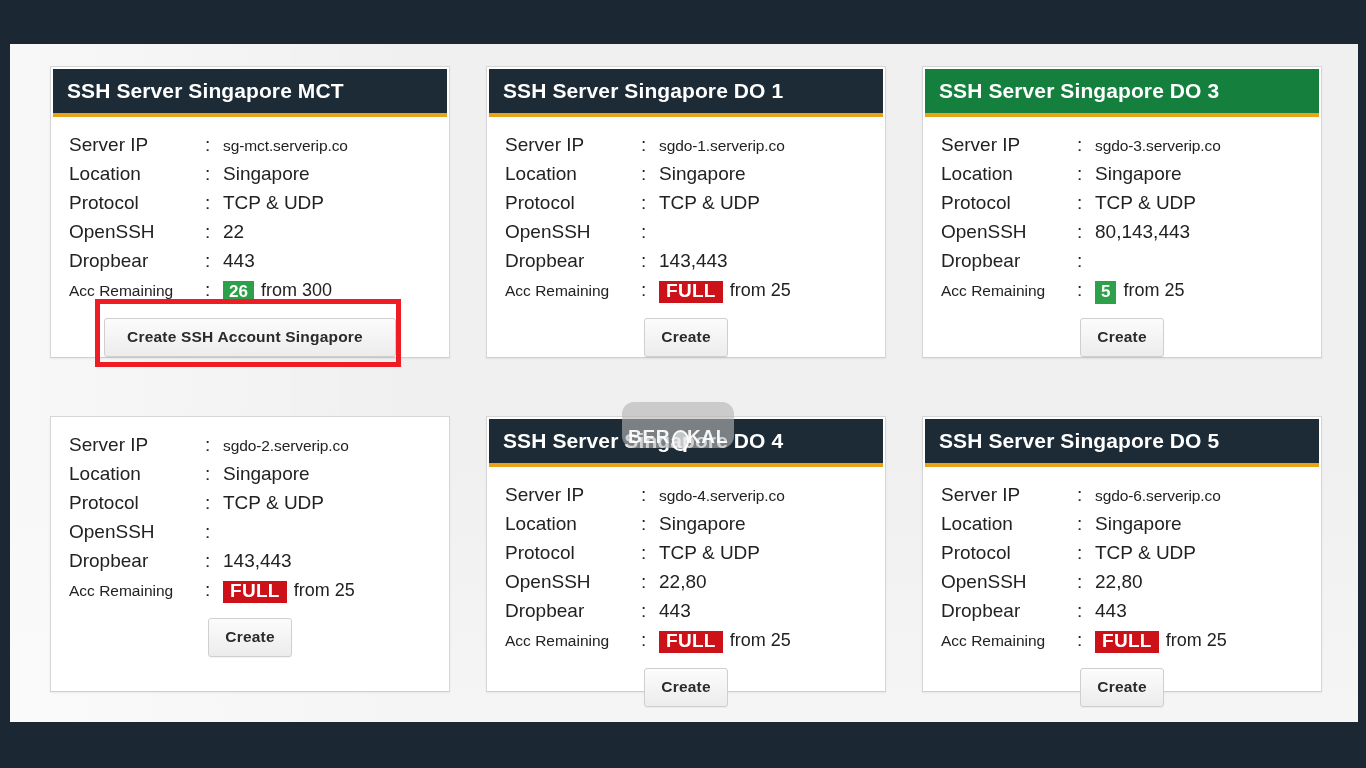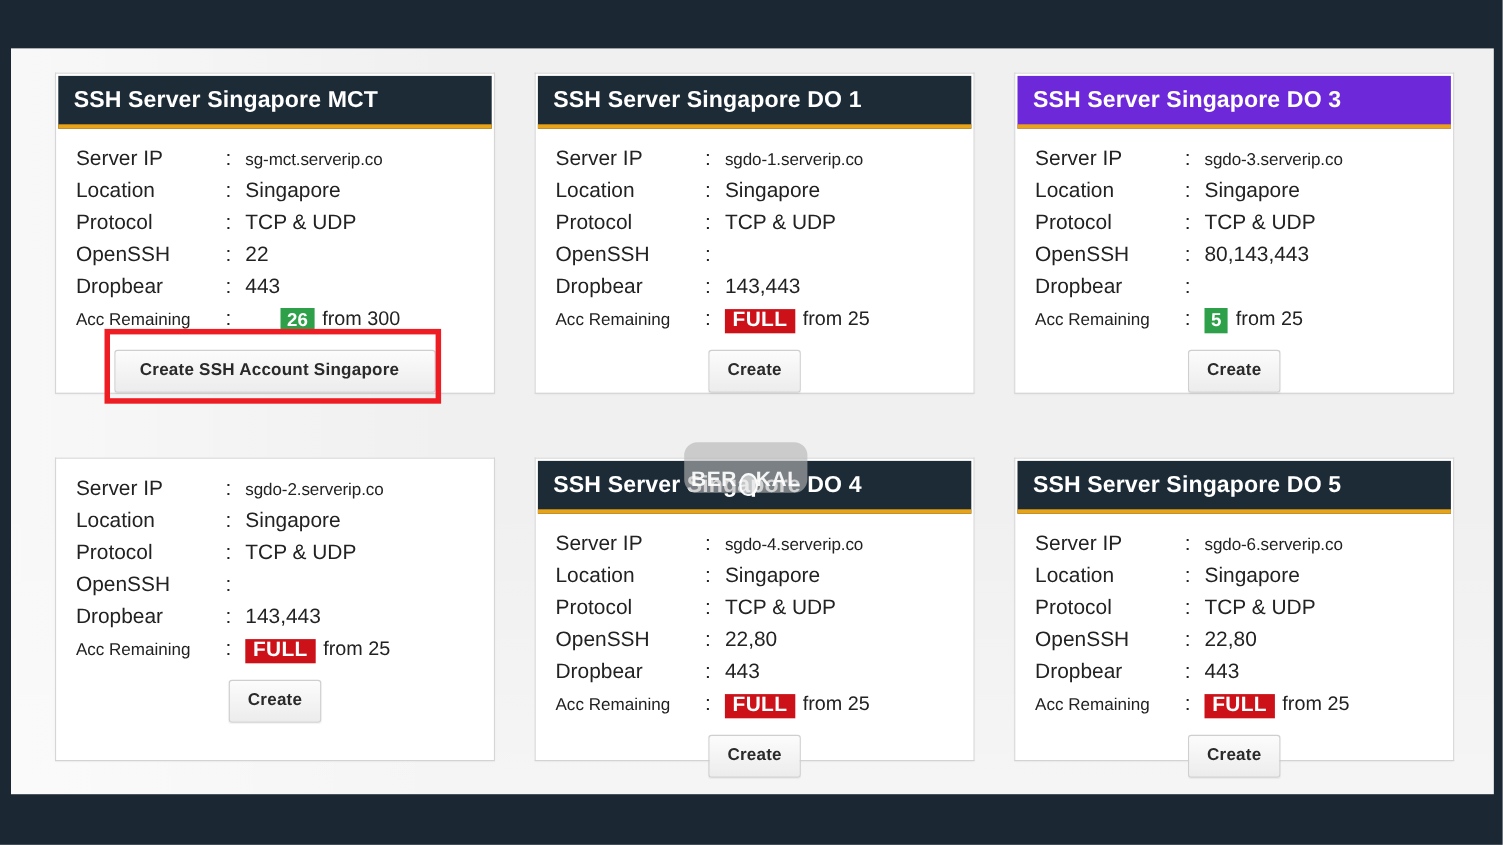--- a/index.html
+++ b/index.html
@@ -227,21 +227,21 @@
             <span class="spec-value">22</span>
           </div>
           <div class="spec-row">
             <span class="spec-label">Dropbear</span>
             <span class="spec-colon">:</span>
             <span class="spec-value">443</span>
           </div>
           <div class="spec-row small">
             <span class="spec-label">Acc Remaining</span>
             <span class="spec-colon">:</span>
-            <span class="spec-value"><span class="badge green" style="background: rgb(47, 160, 74); margin-left: 32px;">26</span><span class="badge-after">from 300</span></span>
+            <span class="spec-value"><span class="badge green" style="background: rgb(47, 160, 74);">26</span><span class="badge-after">from 300</span></span>
           </div>
         </div>
         <div class="card-action"><button class="btn wide">Create SSH Account Singapore</button></div>
         <div class="annot" style="left: 44px; top: 232px; width: 306px; height: 68px; border-color: rgb(238, 29, 36);"></div>
       </div>
       <div class="card">
         <div class="card-header" style="background: rgb(28, 43, 54); border-bottom-color: rgb(232, 163, 23);">
           <div class="card-title">SSH Server Singapore DO 1</div>
         </div>
         <div class="card-body">
@@ -272,21 +272,21 @@
           </div>
           <div class="spec-row small">
             <span class="spec-label">Acc Remaining</span>
             <span class="spec-colon">:</span>
             <span class="spec-value"><span class="badge red" style="background: rgb(204, 17, 24);">FULL</span><span class="badge-after">from 25</span></span>
           </div>
         </div>
         <div class="card-action overhang"><button class="btn">Create</button></div>
       </div>
       <div class="card">
-        <div class="card-header" style="background: #6d28d9; border-bottom-color: rgb(232, 163, 23);">
+        <div class="card-header" style="background: #15803d; border-bottom-color: rgb(232, 163, 23);">
           <div class="card-title">SSH Server Singapore DO 3</div>
         </div>
         <div class="card-body">
           <div class="spec-row ip">
             <span class="spec-label">Server IP</span>
             <span class="spec-colon">:</span>
             <span class="spec-value">sgdo-3.serverip.co</span>
           </div>
           <div class="spec-row">
             <span class="spec-label">Location</span>

